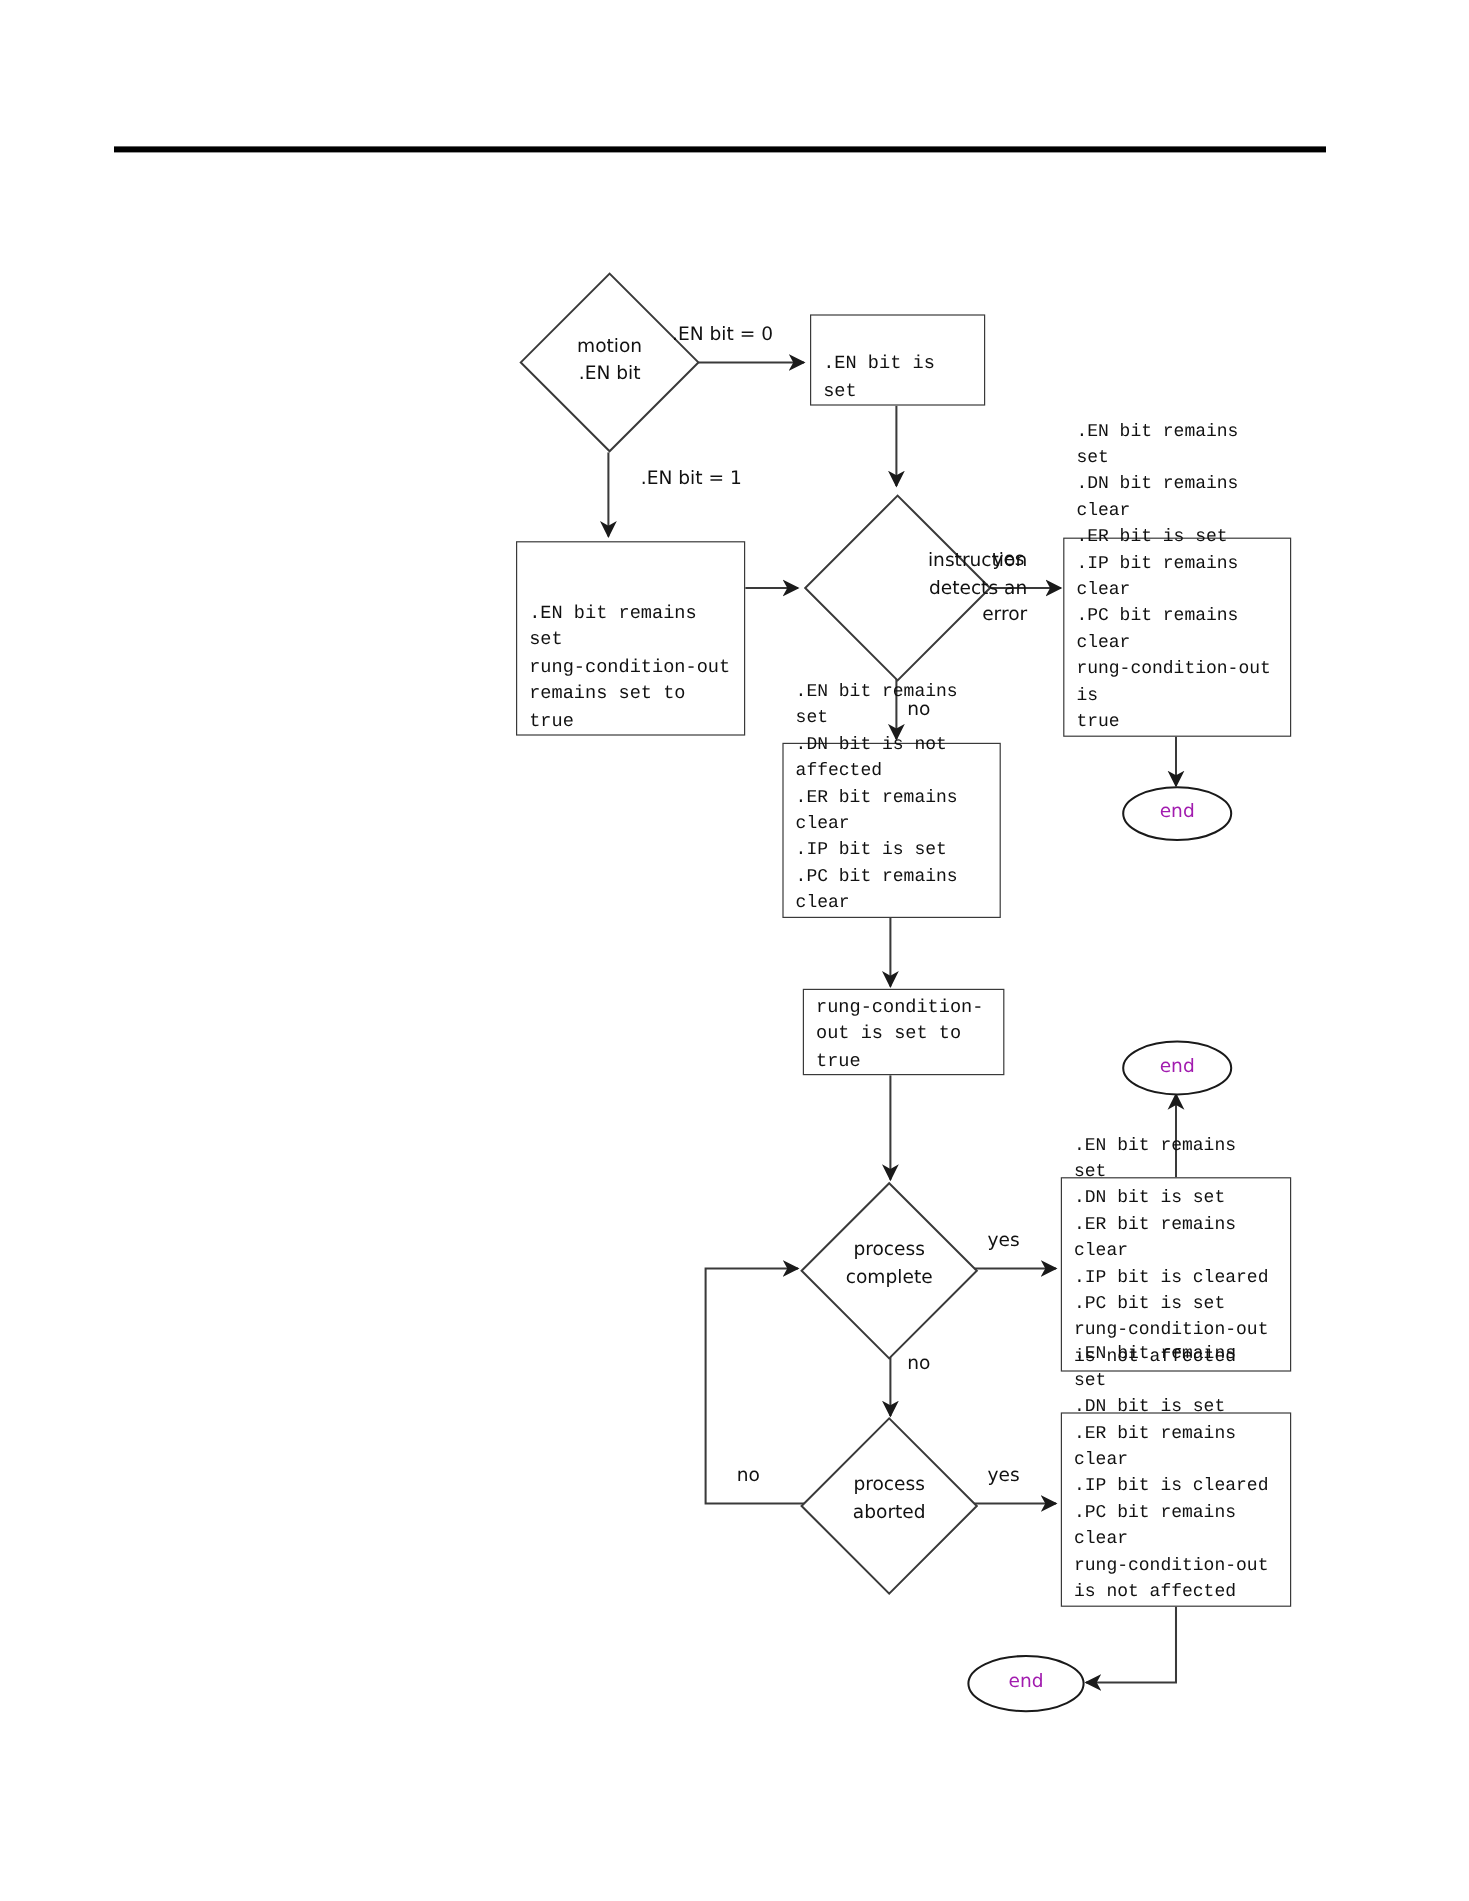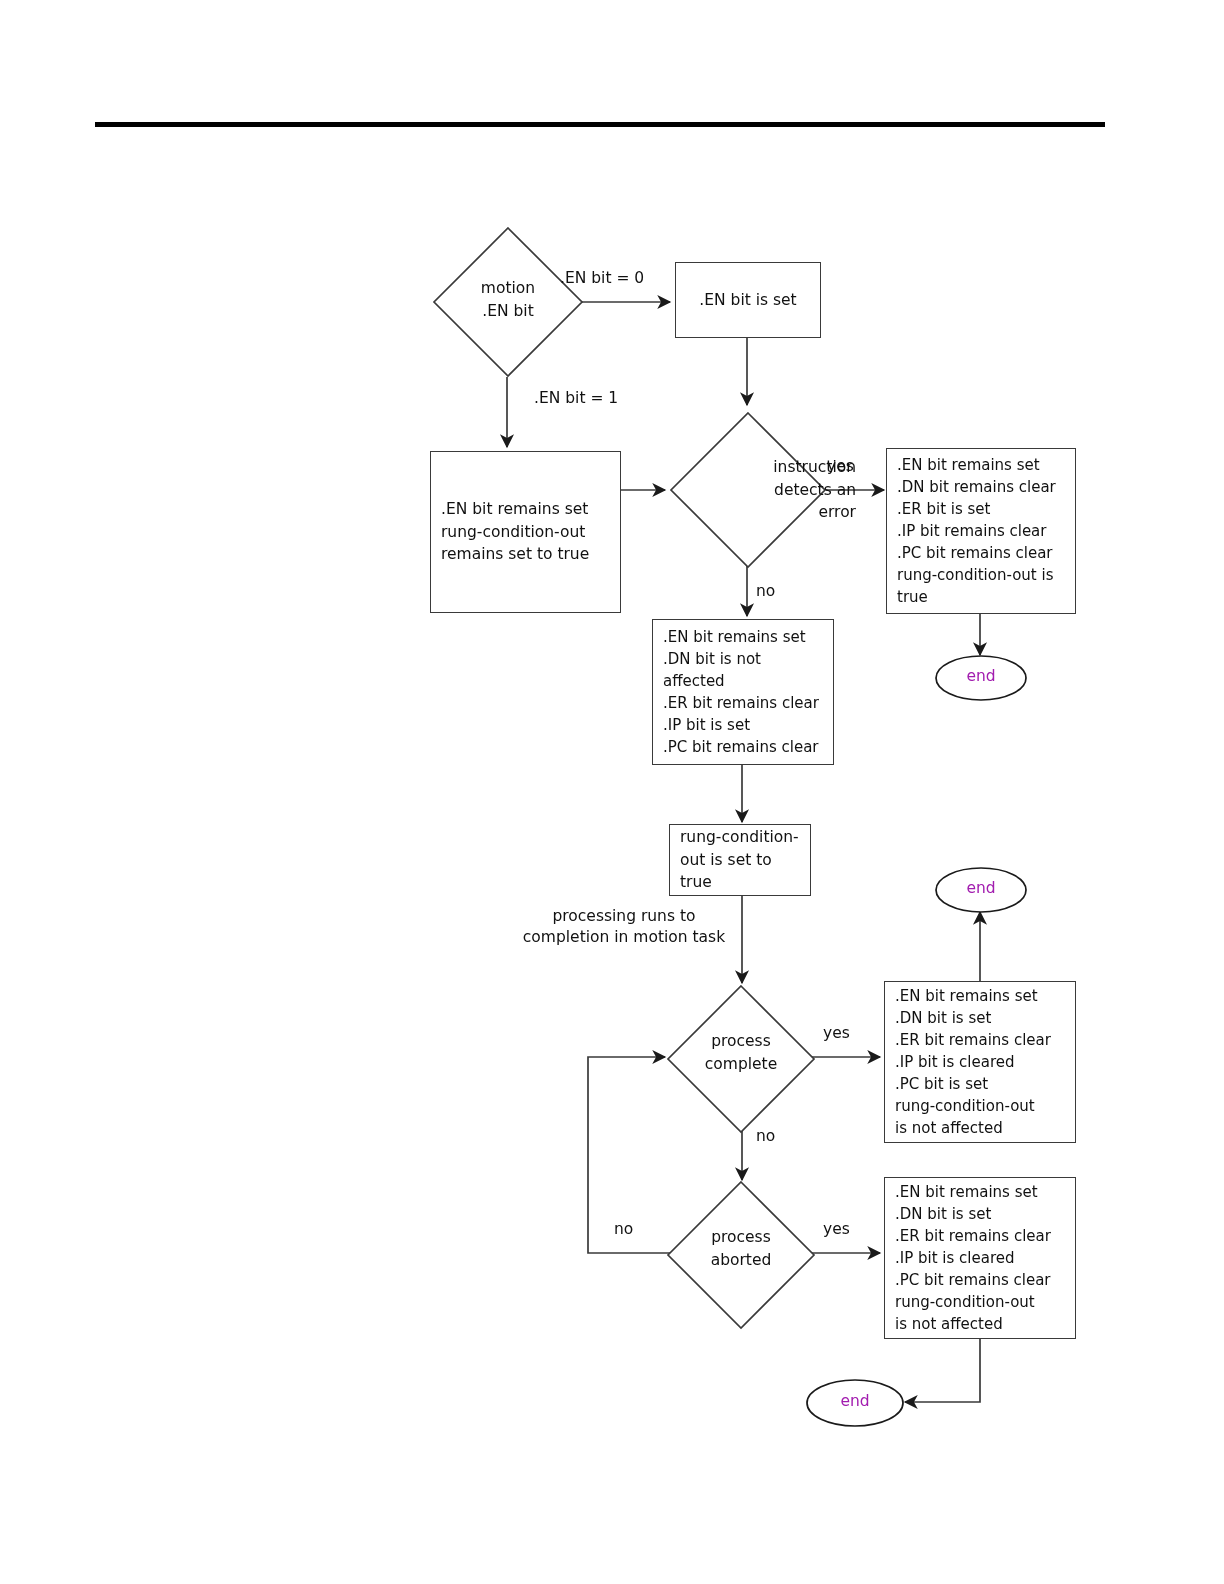--- a/index.html
+++ b/index.html
@@ -35,22 +35,23 @@
     top: 0;
     width: 1224px;
     height: 1584px;
   }
   .node-box {
     position: absolute;
     box-sizing: border-box;
     border: 1.6px solid #3a3a3a;
     background: #ffffff;
     display: flex;
-    align-items: center;
+    align-items: flex-end;
     padding: 0 10px;
+    font-family: Liberation Mono, monospace;
   }
   .node-box.center-text {
     justify-content: center;
   }
   .node-text {
     font-size: 15.5px;
     line-height: 22.5px;
     color: #111111;
     white-space: pre-line;
   }
@@ -171,21 +172,21 @@
   <div class="term-label" style="left:934px; top:667px; width:94px;">end</div>
 
   <div class="node-box" style="left:652px; top:619px; width:182px; height:146px;">
     <span class="node-text small">.EN bit remains set
 .DN bit is not affected
 .ER bit remains clear
 .IP bit is set
 .PC bit remains clear</span>
   </div>
 
-  <div class="node-box" style="left:669px; top:824px; width:142px; height:72px;">
+  <div class="node-box" style="left:669px; top:824px; width:168px; height:72px;">
     <span class="node-text">rung-condition-
 out is set to
 true</span>
   </div>
 
   <svg style="position:absolute; left:665px; top:983px; width:152px; height:152px;">
     <polygon points="76,3 149,76 76,149 3,76" fill="#ffffff" stroke="#3a3a3a" stroke-width="1.7"></polygon>
   </svg>
   <div class="diamond-label" style="left:666px; top:1030px; width:150px;">process
 complete</div>
@@ -227,22 +228,20 @@
   <div class="term-label" style="left:805px; top:1392px; width:100px;">end</div>
 
   <div class="edge-label" style="left:540px; top:268px;margin-left:20px;">.EN bit = 0</div>
 
   <div class="edge-label" style="left:534px; top:388px;">.EN bit = 1</div>
 
   <div class="edge-label" style="left:827px; top:456px;">yes</div>
 
   <div class="edge-label" style="left:756px; top:581px;">no</div>
 
-  <div class="edge-label ctr" style="left:509px; top:906px; width:230px;">processing runs to
-completion in motion task</div>
 
   <div class="edge-label" style="left:823px; top:1023px;">yes</div>
 
   <div class="edge-label" style="left:756px; top:1126px;">no</div>
 
   <div class="edge-label" style="left:823px; top:1219px;">yes</div>
 
   <div class="edge-label" style="left:614px; top:1219px;">no</div>
 
 </div>

